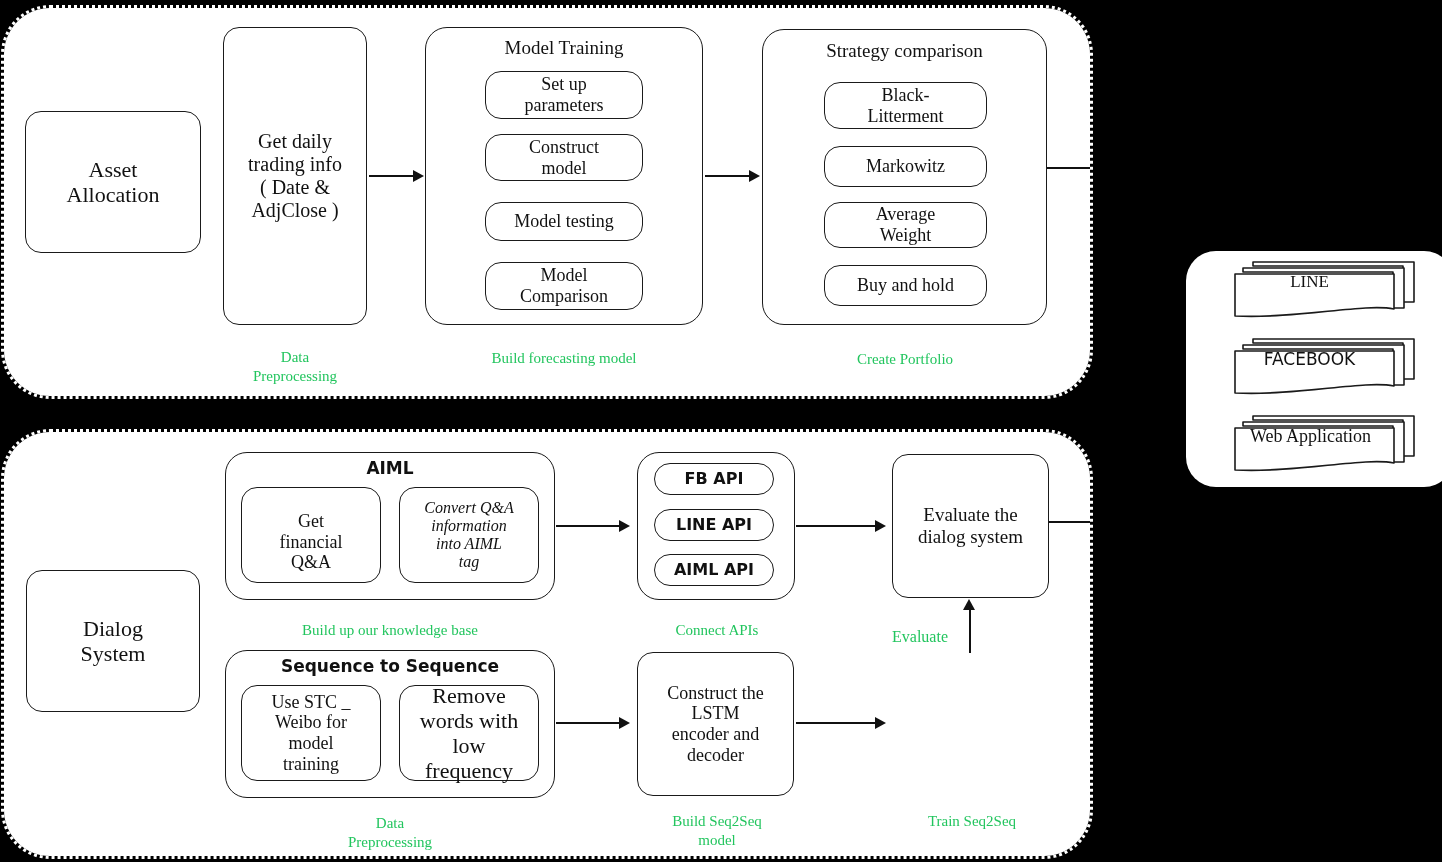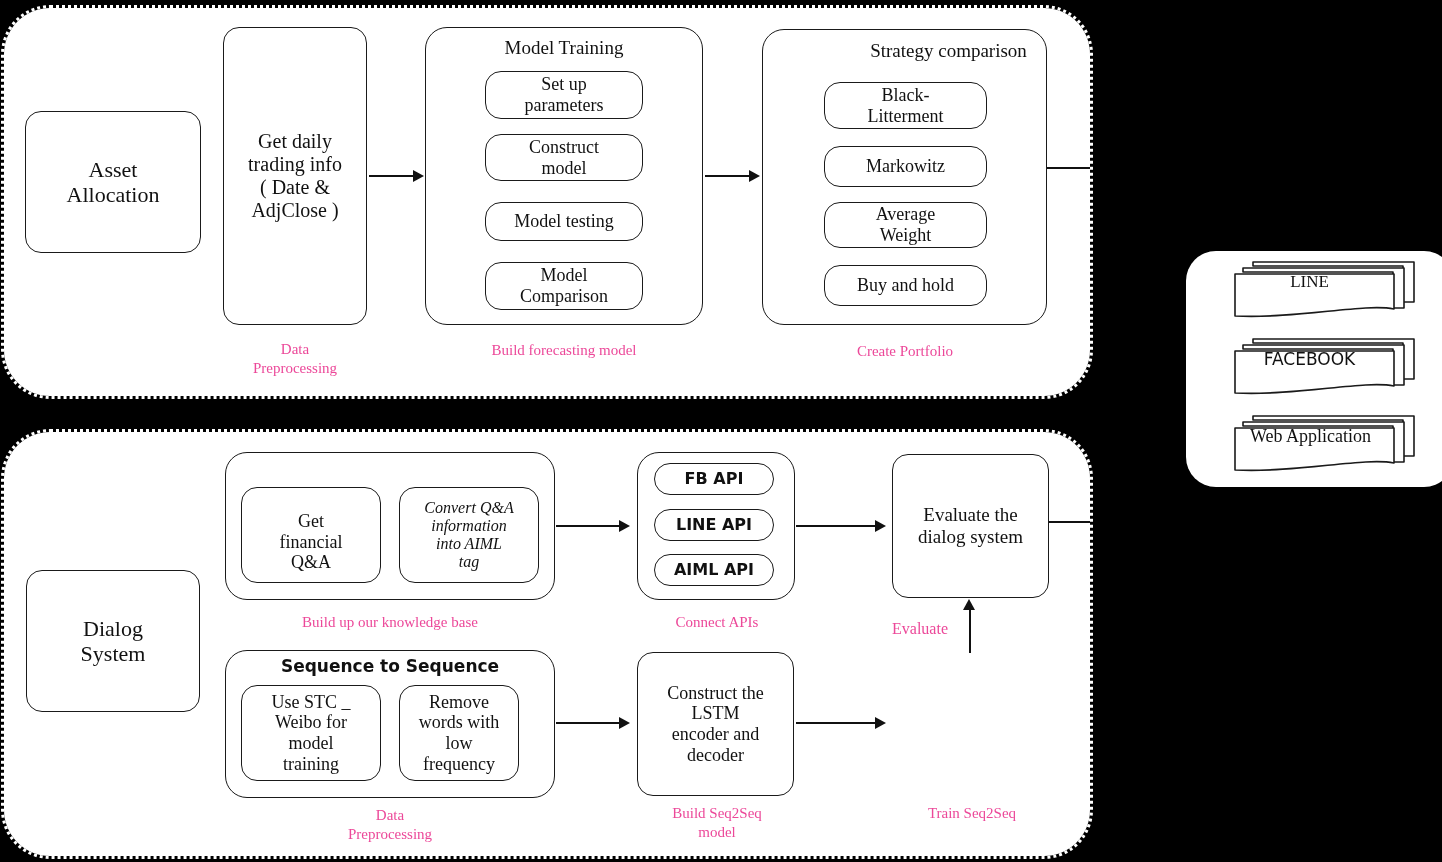--- a/index.html
+++ b/index.html
@@ -48,22 +48,23 @@
   }
   .grouptitle{
     position:absolute;
     left:0;right:0;
     text-align:center;
     color:#111;
   }
   .caption{
     position:absolute;
     text-align:center;
-    color:#ec4899;
+    color:#22c55e;
     line-height:1.28;
+    margin-top:8px;
   }
   .sans{font-family:"DejaVu Sans", sans-serif;font-weight:bold;}
   
   .hline{position:absolute;background:#111;height:2px;}
   .vline{position:absolute;background:#111;width:2px;}
   .arrowR{
     position:absolute;width:0;height:0;
     border-top:6.5px solid transparent;
     border-bottom:6.5px solid transparent;
     border-left:11px solid #111;
@@ -138,21 +139,21 @@
       <span>Model</span>
       <span>Comparison</span>
     </div>
   </div>
   <div class="caption" style="left:443px;top:341px;width:242px;font-size:15px;">Build forecasting model</div>
 
   <div class="hline" style="left:705px;top:175px;width:46px;"></div>
   <div class="arrowR" style="left:749px;top:169.5px;"></div>
 
   <div class="group" style="left:762px;top:29px;width:285px;height:296px;"></div>
-  <div class="grouptitle" style="left:762px;top:40px;width:285px;font-size:19px;padding-left:44px;">Strategy comparison</div>
+  <div class="grouptitle" style="left:762px;top:40px;width:285px;font-size:19px;">Strategy comparison</div>
 
   <div class="box" style="left:824px;top:82px;width:163px;height:47px;font-size:18px;">
     <div style="display:flex;flex-direction:column;">
       <span>Black-</span>
       <span>Litterment</span>
     </div>
   </div>
   <div class="box" style="left:824px;top:146px;width:163px;height:41px;font-size:18px;">
     <span>Markowitz</span>
   </div>
@@ -172,20 +173,21 @@
   <div class="panel serrated" style="left:4px;top:432px;width:1086px;height:424px;"></div>
 
   <div class="box" style="left:26px;top:570px;width:174px;height:142px;font-size:22px;">
     <div style="display:flex;flex-direction:column;">
       <span>Dialog</span>
       <span>System</span>
     </div>
   </div>
 
   <div class="group" style="left:225px;top:452px;width:330px;height:148px;"></div>
+  <div class="grouptitle sans" style="left:225px;top:458px;width:330px;font-size:17px;">AIML</div>
 
   <div class="box" style="left:241px;top:487px;width:140px;height:96px;font-size:18px;">
     <div style="display:flex;flex-direction:column;margin-top:14px;">
       <span>Get</span>
       <span>financial</span>
       <span>Q&amp;A</span>
     </div>
   </div>
   <div class="box" style="left:399px;top:487px;width:140px;height:96px;font-size:16px;font-style:italic;">
     <div style="display:flex;flex-direction:column;">
@@ -228,21 +230,21 @@
   <div class="grouptitle sans" style="left:225px;top:656px;width:330px;font-size:17px;">Sequence to Sequence</div>
 
   <div class="box" style="left:241px;top:685px;width:140px;height:96px;font-size:18px;">
     <div style="display:flex;flex-direction:column;text-align:center;">
       <span>Use STC _</span>
       <span>Weibo for</span>
       <span>model</span>
       <span>training</span>
     </div>
   </div>
-  <div class="box" style="left:399px;top:685px;width:120px;height:96px;font-size:18px;">
+  <div class="box" style="left:399px;top:685px;width:140px;height:96px;font-size:22px;">
     <div style="display:flex;flex-direction:column;">
       <span>Remove</span>
       <span>words with</span>
       <span>low</span>
       <span>frequency</span>
     </div>
   </div>
   <div class="caption" style="left:250px;top:806px;width:280px;font-size:15px;">
     <div>Data</div>
     <div>Preprocessing</div>

